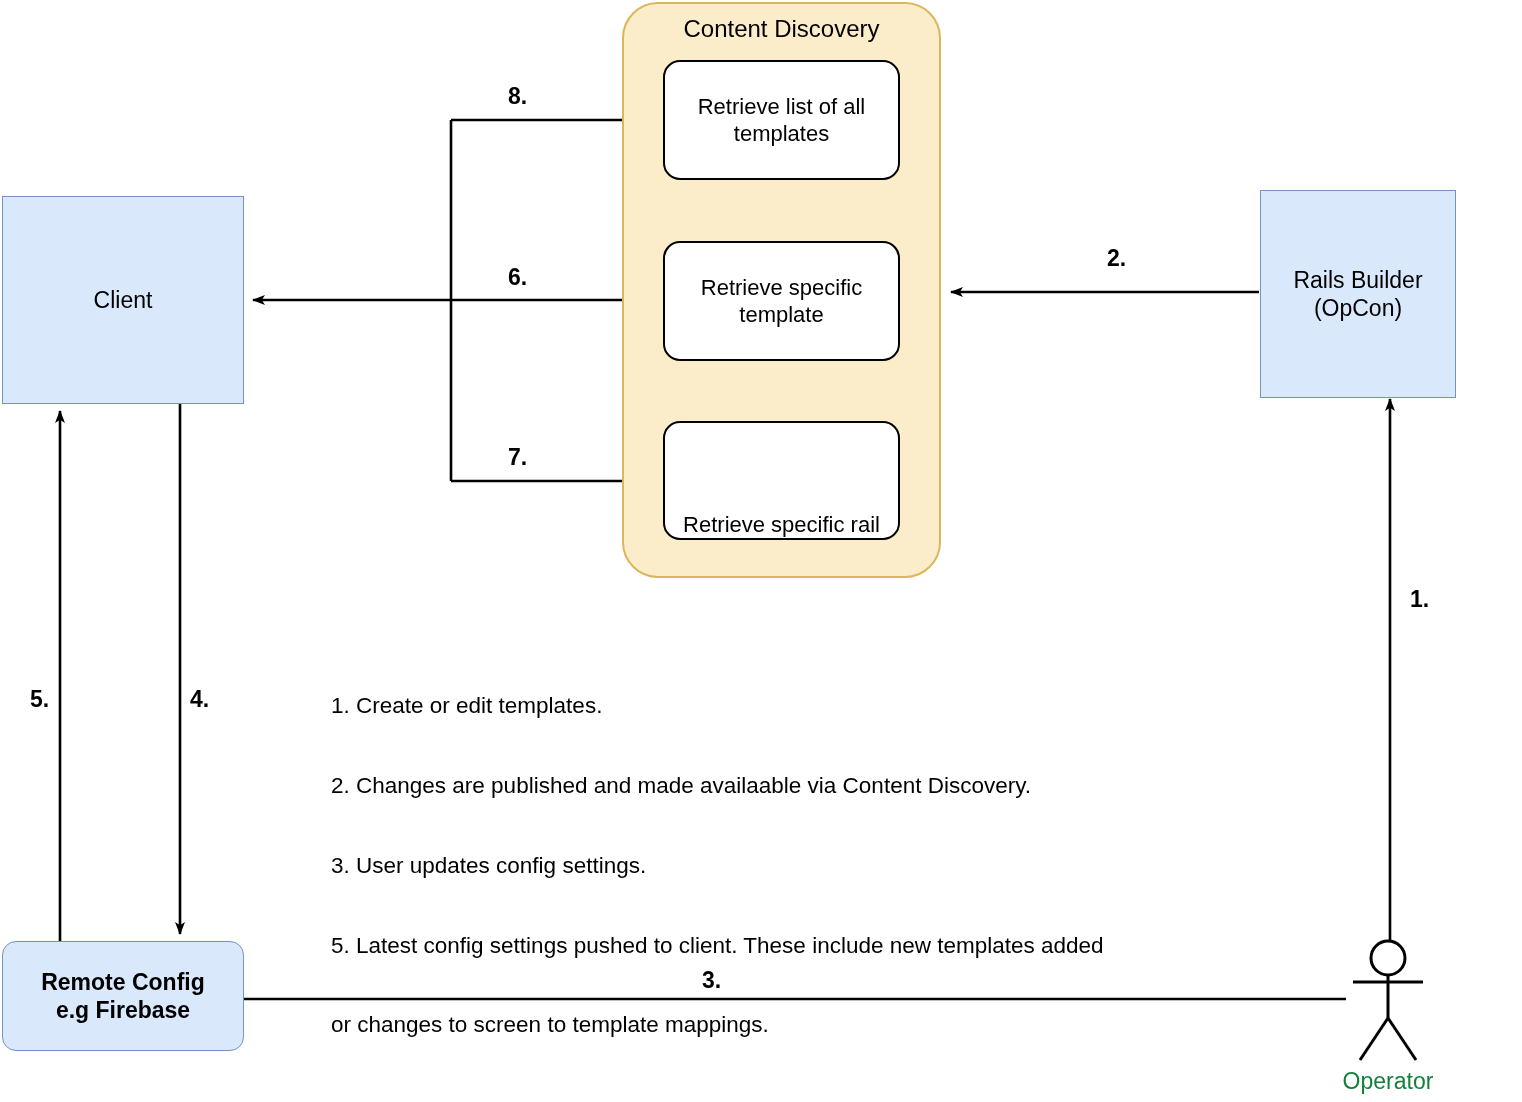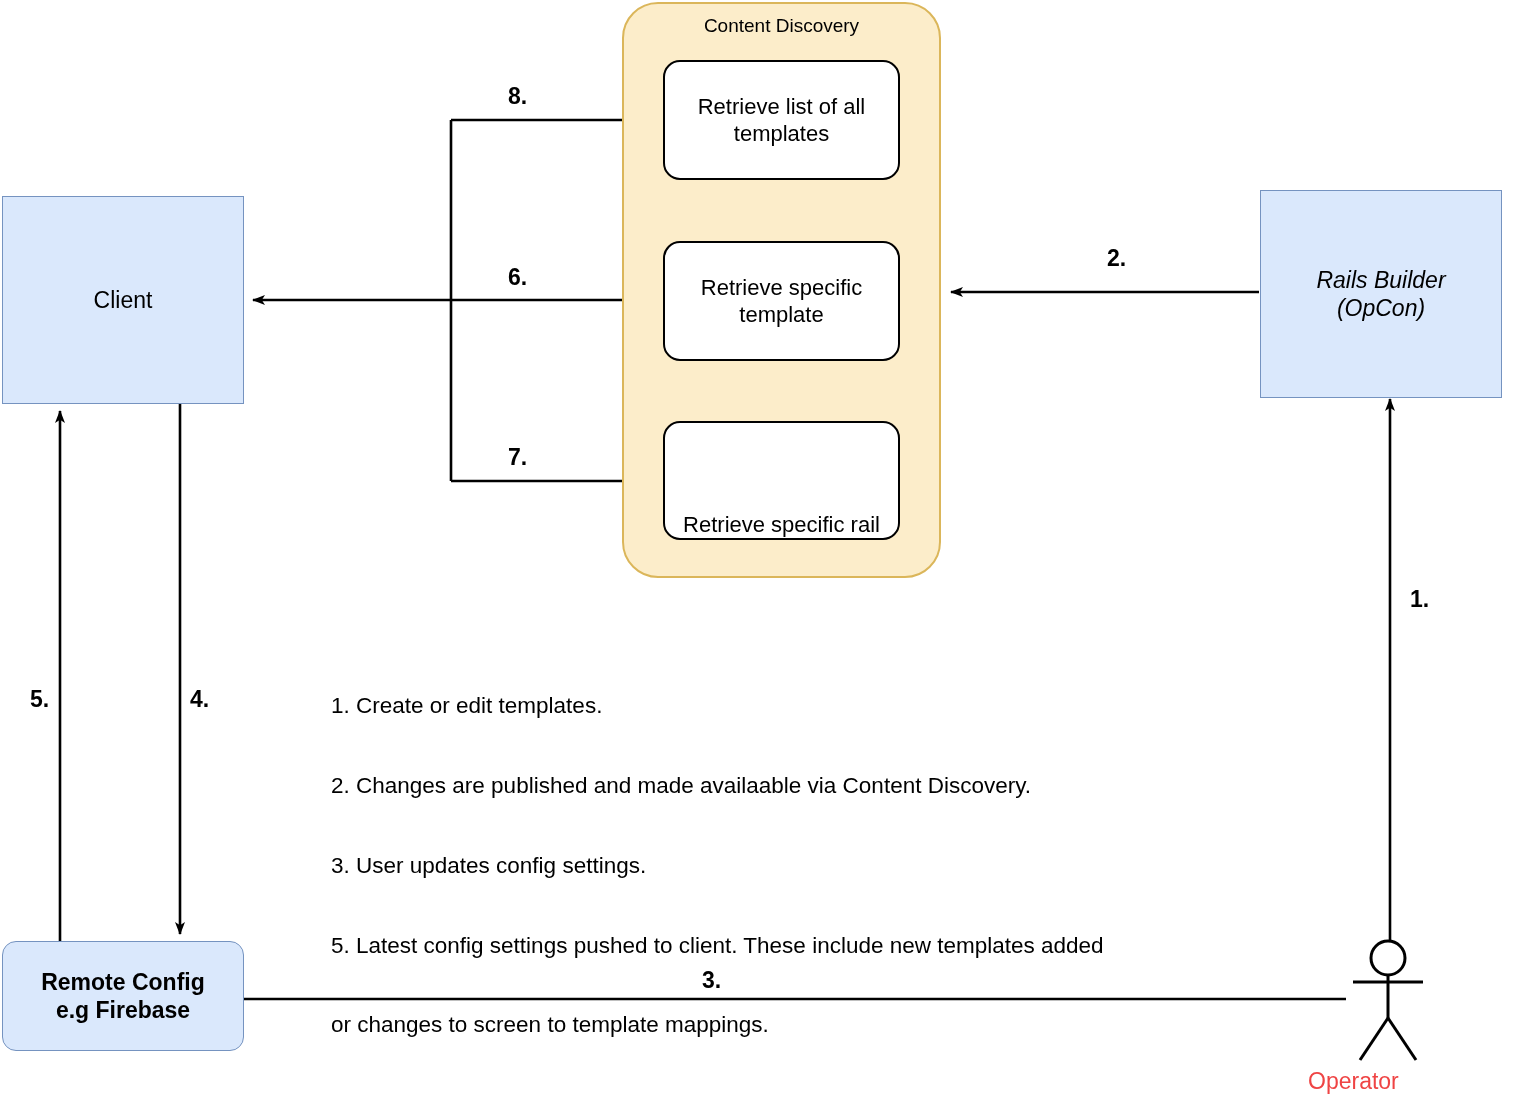--- a/index.html
+++ b/index.html
@@ -46,21 +46,21 @@
   .group-box {
     position: absolute;
     box-sizing: border-box;
     background: #fcedca;
     border: 2px solid #dbb65a;
     border-radius: 36px;
   }
   .group-title {
     position: absolute;
     text-align: center;
-    font-size: 19px;
+    font-size: 24px;
     color: #000;
   }
   .inner-box {
     position: absolute;
     box-sizing: border-box;
     background: #ffffff;
     border: 2.4px solid #000000;
     border-radius: 17px;
     display: flex;
     align-items: center;
@@ -80,22 +80,22 @@
   .legend {
     position: absolute;
     font-size: 22.5px;
     line-height: 26.6px;
     color: #000;
     white-space: pre;
   }
   .actor-label {
     position: absolute;
     font-size: 23px;
-    text-align: left;
-    color: #ef4444;
+    text-align: center;
+    color: #15803d;
     white-space: nowrap;
   }
 </style>
 </head>
 <body>
 
 <div id="canvas">
 
   <svg id="svg-layer" viewBox="0 0 1522 1102" xmlns="http://www.w3.org/2000/svg">
     <defs>
@@ -150,21 +150,21 @@
   </div>
 
   <div class="inner-box" style="left:663px; top:421px; width:237px; height:119px;align-items:flex-end;">
     <span style="white-space:pre-line;">Retrieve specific rail</span>
   </div>
 
   <div class="node node-blue" style="left:2px; top:196px; width:242px; height:208px;">
     <span style="white-space:pre-line;">Client</span>
   </div>
 
-  <div class="node node-blue" style="left:1260px; top:190px; width:242px; height:208px;font-style:italic;">
+  <div class="node node-blue" style="left:1260px; top:190px; width:196px; height:208px;">
     <span style="white-space:pre-line;">Rails Builder
 (OpCon)</span>
   </div>
 
   <div class="node node-blue node-blue-round" style="left:2px; top:941px; width:242px; height:110px;">
     <span style="white-space:pre-line;font-weight:bold;">Remote Config
 e.g Firebase</span>
   </div>
 
   <div class="actor-label" style="left:1308px; top:1068px; width:160px;">Operator</div>

